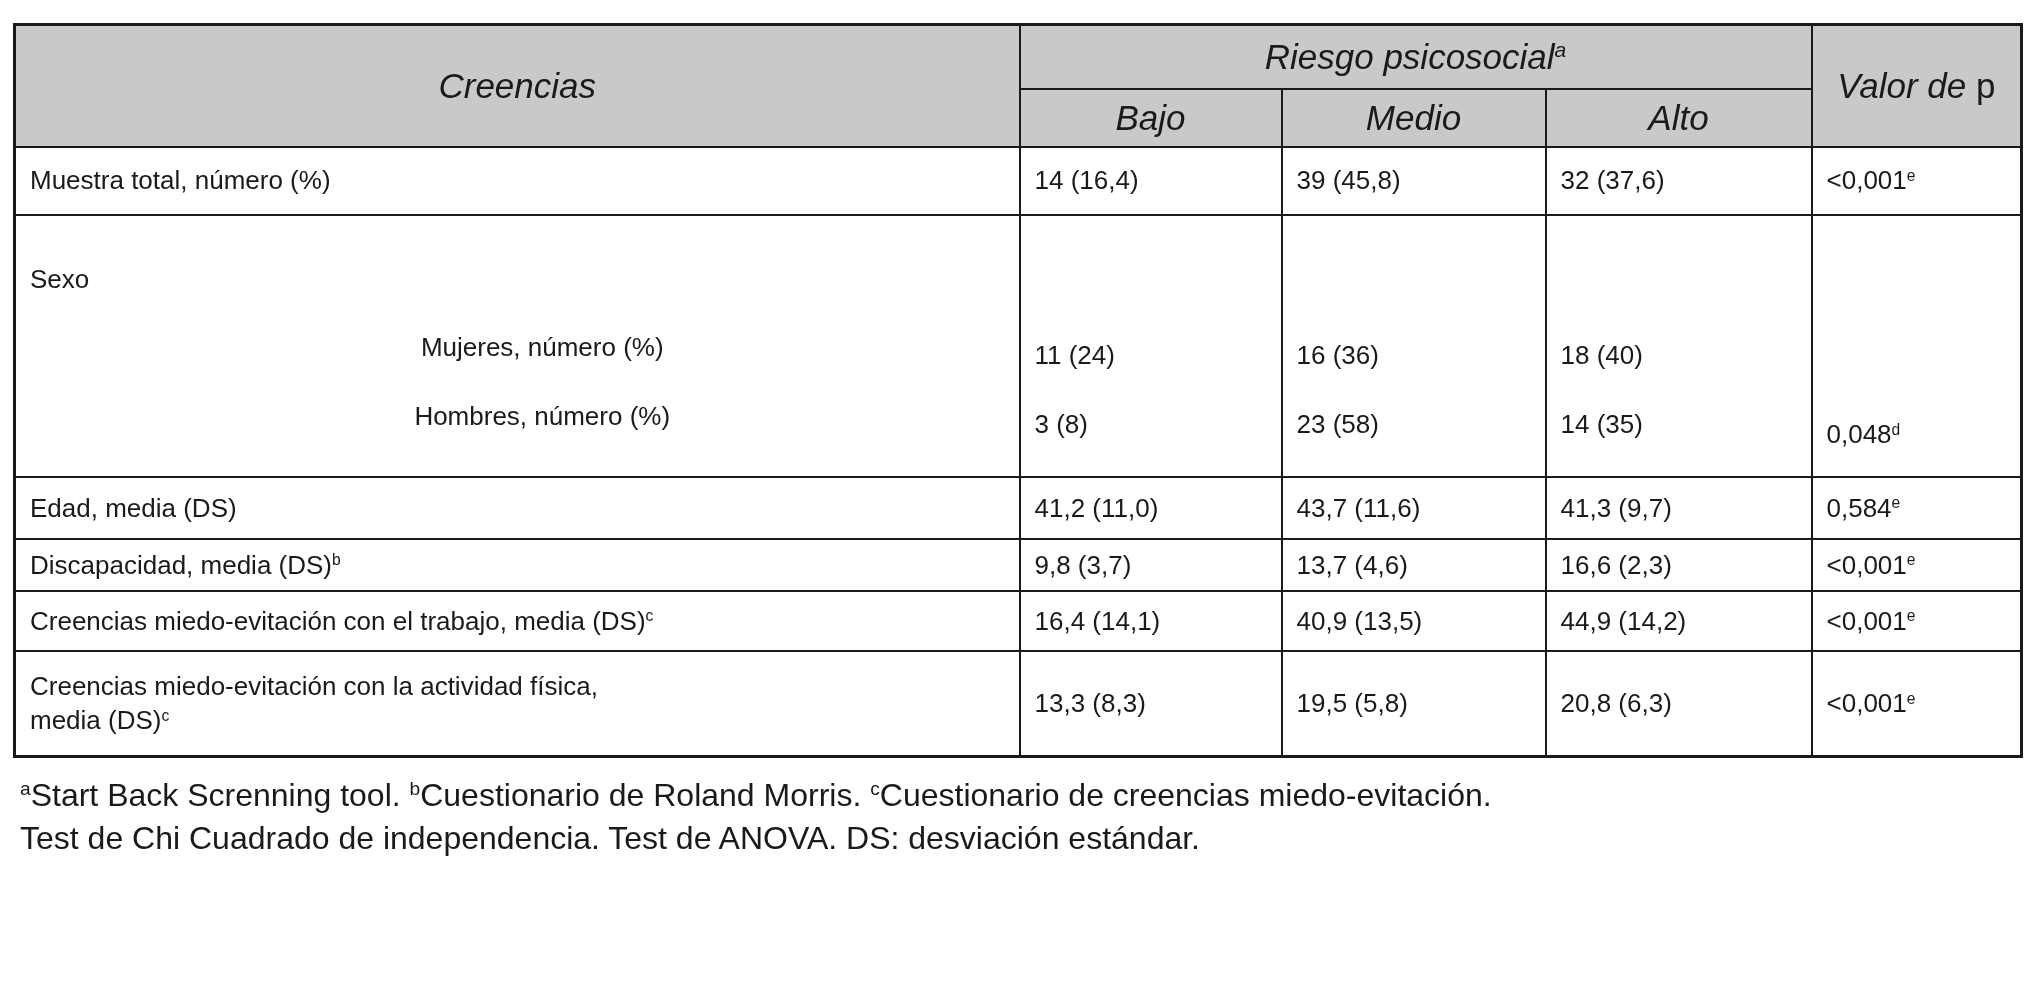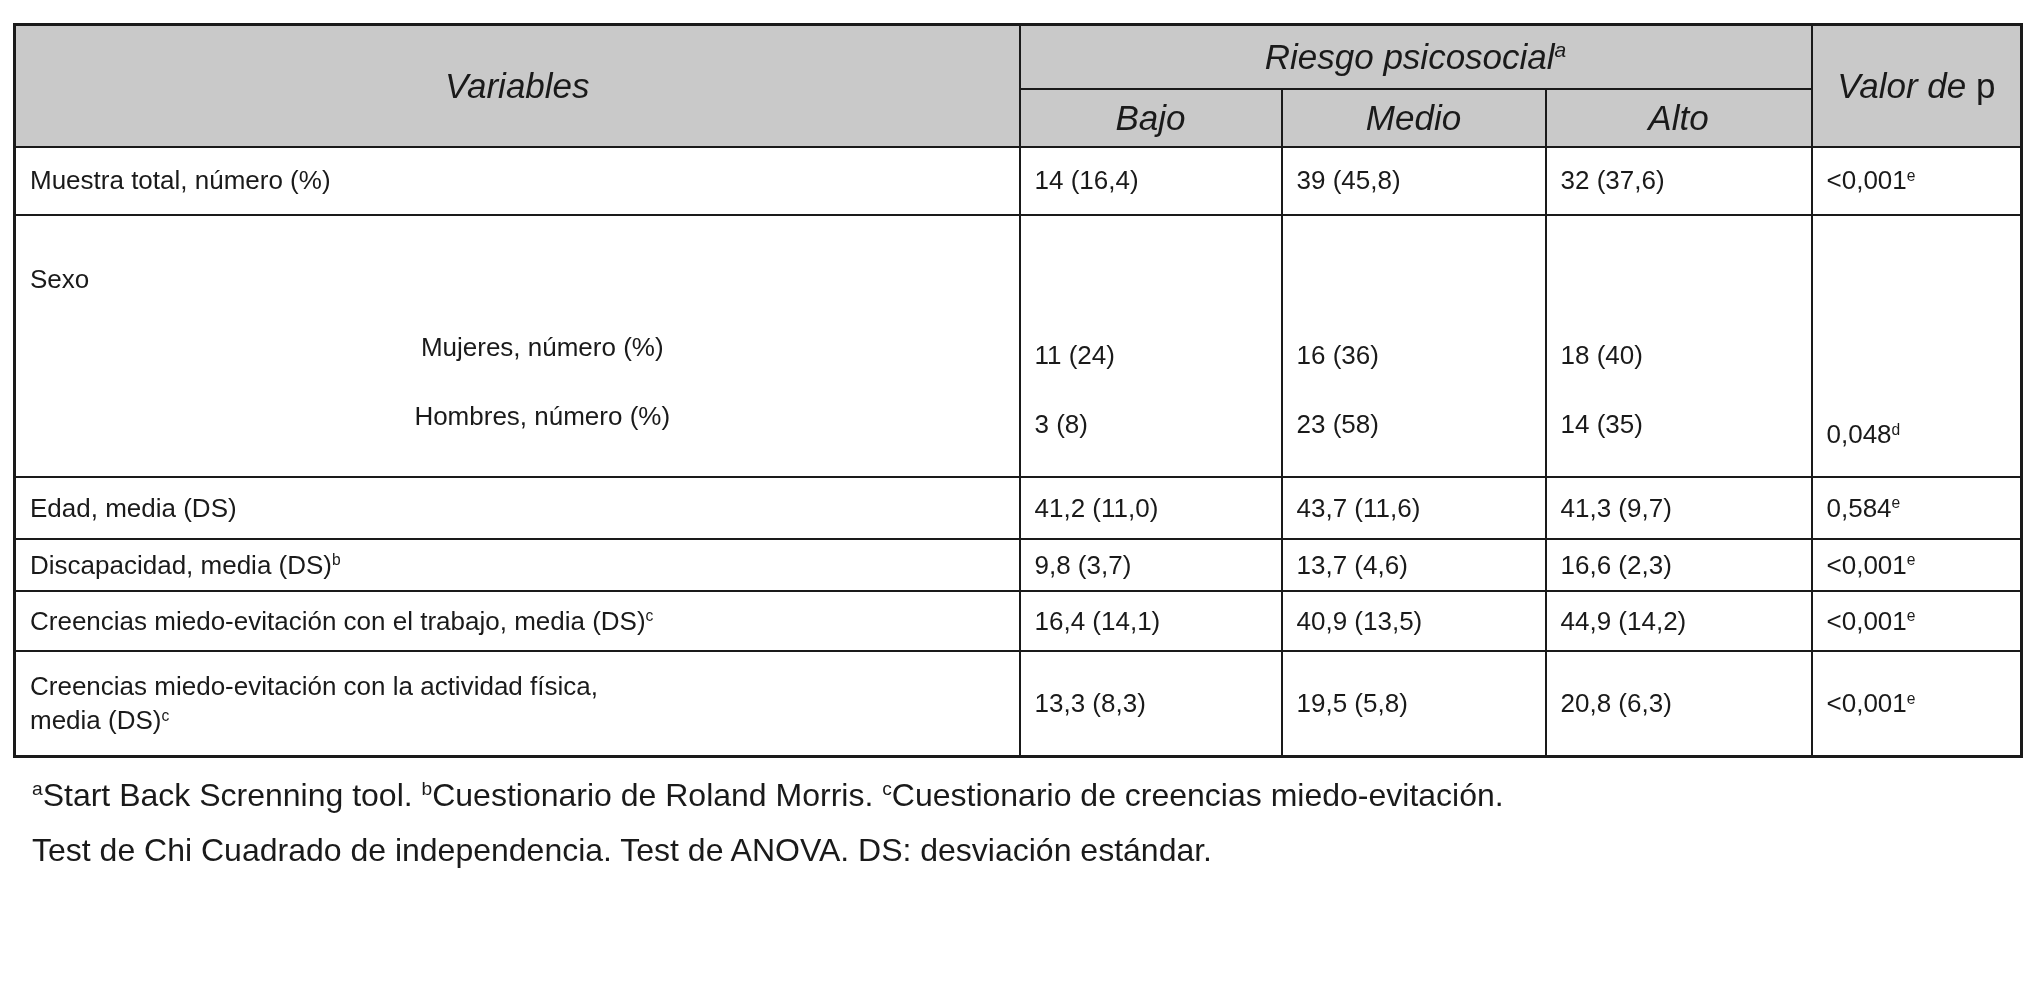--- a/index.html
+++ b/index.html
@@ -72,39 +72,39 @@
     vertical-align: baseline;
     position: relative;
     top: -0.55em;
     line-height: 0;
   }
   .footnotes {
     margin: 16px 0 0 20px;
     font-size: 32px;
     line-height: 1.35;
   }
-  .footnote-line { margin: 12px; }
+  .footnote-line { margin: 0; }
 </style>
 </head>
 <body>
 
 <div class="titles">
 </div>
 
 <table class="data-table">
   <colgroup>
     <col class="c-var">
       <col class="c-bajo">
       <col class="c-medio">
       <col class="c-alto">
       <col class="c-p">
   </colgroup>
   <thead>
     <tr>
-      <th rowspan="2"><span>Variables</span></th>
+      <th rowspan="2"><span>Creencias</span></th>
       <th colspan="3" class="group-h"><span>Riesgo psicosocial</span><sup>a</sup></th>
       <th rowspan="2"><span>Valor de</span> <span class="upright">p</span></th>
     </tr>
     <tr>
       <th class="level-h">Bajo</th>
       <th class="level-h">Medio</th>
       <th class="level-h">Alto</th>
     </tr>
   </thead>
   <tbody>

